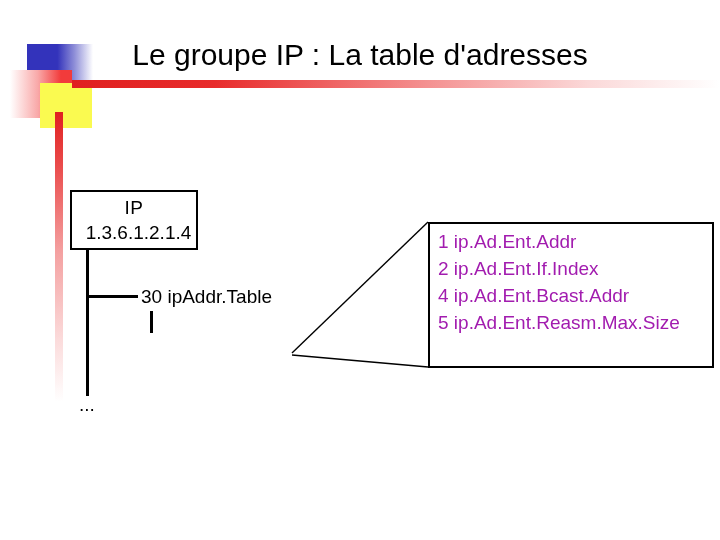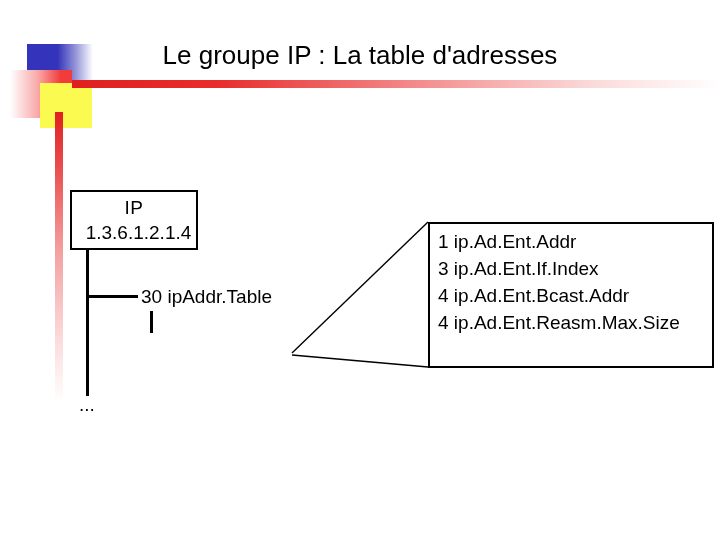--- a/index.html
+++ b/index.html
@@ -58,21 +58,21 @@
     background: linear-gradient(to bottom, #e02020 0%, #ea4a4a 18%, #f4a0a0 48%, #fbdada 78%, #ffffff 100%);
   }
 
   
   .title {
     position: absolute;
     left: 0;
     top: 36px;
     width: 720px;
     text-align: center;
-    font-size: 26px;
+    font-size: 30px;
     line-height: 38px;
     color: #000000;
     white-space: nowrap;
   }
 
   
   .ip-box {
     position: absolute;
     left: 70px;
     top: 190px;
@@ -161,21 +161,21 @@
     width: 286px;
     height: 146px;
     border: 2px solid #000000;
     box-sizing: border-box;
     background: #ffffff;
     padding: 4px 0 0 8px;
   }
   .entry-box .row {
     font-size: 19px;
     line-height: 27px;
-    color: #000000;
+    color: #a21caf;
     white-space: nowrap;
   }
 </style>
 </head>
 <body>
 
 <div id="slide">
 
   <div class="deco-blue"></div>
   <div class="deco-red"></div>
@@ -197,18 +197,18 @@
   <div class="label-table">30 ipAddr.Table</div>
   <div class="ellipsis">...</div>
 
   <svg class="fan" viewBox="0 0 720 540" xmlns="http://www.w3.org/2000/svg">
     <line x1="292" y1="353" x2="428" y2="222" stroke="#000000" stroke-width="1.4"></line>
     <line x1="292" y1="355" x2="428" y2="367" stroke="#000000" stroke-width="1.4"></line>
   </svg>
 
   <div class="entry-box">
     <div class="row">1 ip.Ad.Ent.Addr</div>
-    <div class="row">3 ip.Ad.Ent.If.Index</div>
+    <div class="row">2 ip.Ad.Ent.If.Index</div>
     <div class="row">4 ip.Ad.Ent.Bcast.Addr</div>
-    <div class="row">4 ip.Ad.Ent.Reasm.Max.Size</div>
+    <div class="row">5 ip.Ad.Ent.Reasm.Max.Size</div>
   </div>
 
 </div>
 
 </body></html>

